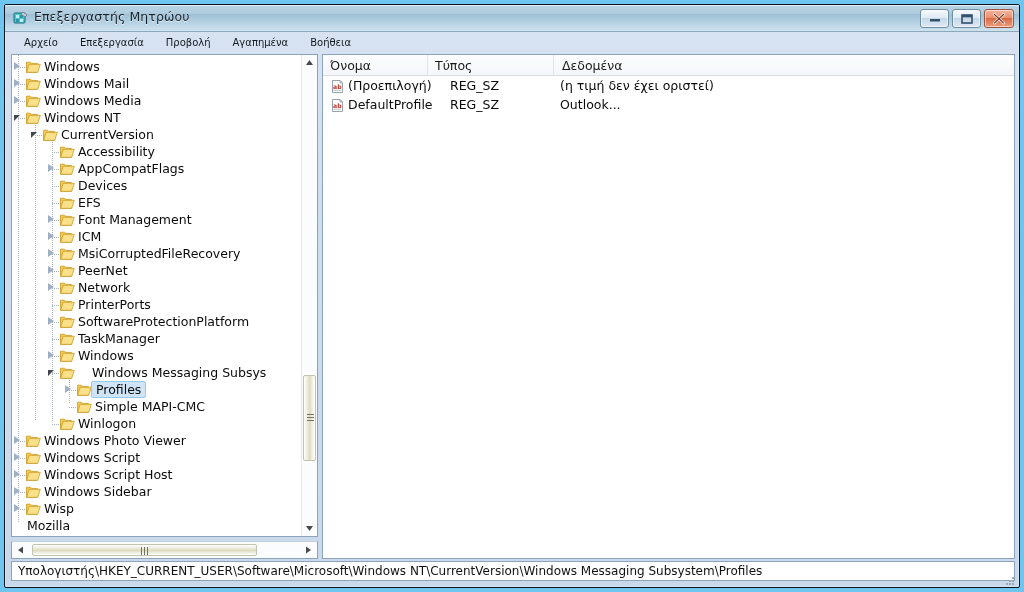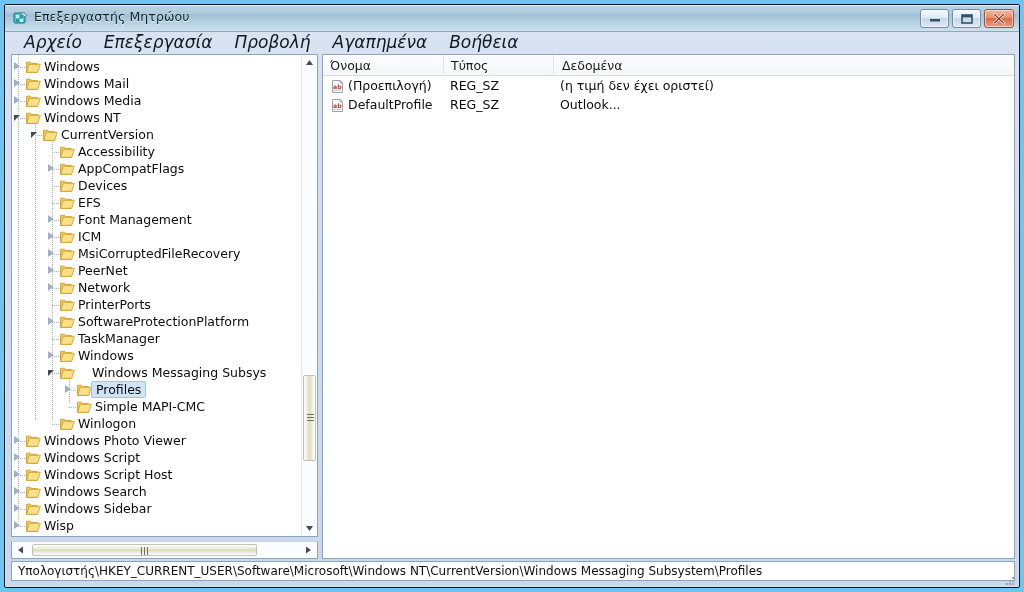--- a/index.html
+++ b/index.html
@@ -70,26 +70,25 @@
   
   #menubar {
     height: 21px;
     padding-left: 8px;
     display: flex;
     align-items: center;
     gap: 0px;
     background: transparent;
   }
   .menu-item {
-    font-size: 17px;
+    font-size: 10px;
     color: #101820;
     padding: 2px 11px 3px 11px;
     white-space: nowrap;
     cursor: default;
-    font-style: italic;
   }
 
   
   #main {
     position: absolute;
     left: 6px; top: 49px;
     width: 1004px; height: 505px;
     display: block;
   }
 
@@ -586,30 +585,20 @@
               <span class="label" style="left: 32px;">Windows Script Host</span>
             </div>
             <div class="trow">
               <div class="hstub" style="left: 6px;"></div>
               <div class="exp collapsed" style="left: 2px;"></div>
               <span class="folder" style="left: 14px;"><svg width="15" height="13" viewBox="0 0 15 13">
                   <path d="M0.5 2.2 L0.5 12.3 L11.3 12.3 L11.3 3.4 L5.6 3.4 L4.5 2.2 Z" fill="#f3c94f" stroke="#c99a27" stroke-width="0.8"></path>
                   <path d="M3.2 4.3 L14.3 4.3 L11.7 12.3 L0.6 12.3 Z" fill="#fbe08a" stroke="#c99a27" stroke-width="0.8"></path>
                   <path d="M11.3 3.4 L11.3 6.0 L12.6 4.3 Z" fill="#e6b83d"></path>
                 </svg></span>
-              <span class="label" style="left: 32px;">Windows Search</span>
-            </div>
-            <div class="trow">
-              <div class="hstub" style="left: 6px;"></div>
-              <div class="exp collapsed" style="left: 2px;"></div>
-              <span class="folder" style="left: 14px;"><svg width="15" height="13" viewBox="0 0 15 13">
-                  <path d="M0.5 2.2 L0.5 12.3 L11.3 12.3 L11.3 3.4 L5.6 3.4 L4.5 2.2 Z" fill="#f3c94f" stroke="#c99a27" stroke-width="0.8"></path>
-                  <path d="M3.2 4.3 L14.3 4.3 L11.7 12.3 L0.6 12.3 Z" fill="#fbe08a" stroke="#c99a27" stroke-width="0.8"></path>
-                  <path d="M11.3 3.4 L11.3 6.0 L12.6 4.3 Z" fill="#e6b83d"></path>
-                </svg></span>
               <span class="label" style="left: 32px;">Windows Sidebar</span>
             </div>
             <div class="trow">
               <div class="hstub" style="left: 6px;"></div>
               <div class="exp collapsed" style="left: 2px;"></div>
               <span class="folder" style="left: 14px;"><svg width="15" height="13" viewBox="0 0 15 13">
                   <path d="M0.5 2.2 L0.5 12.3 L11.3 12.3 L11.3 3.4 L5.6 3.4 L4.5 2.2 Z" fill="#f3c94f" stroke="#c99a27" stroke-width="0.8"></path>
                   <path d="M3.2 4.3 L14.3 4.3 L11.7 12.3 L0.6 12.3 Z" fill="#fbe08a" stroke="#c99a27" stroke-width="0.8"></path>
                   <path d="M11.3 3.4 L11.3 6.0 L12.6 4.3 Z" fill="#e6b83d"></path>
                 </svg></span>
@@ -649,21 +638,21 @@
       <div class="hsb-arrow right">
         <svg width="17" height="16" viewBox="0 0 17 16">
           <path d="M11 8 L6 4.5 L6 11.5 Z" fill="#4a4a4a"></path>
         </svg>
       </div>
     </div>
 
     <div class="pane" id="list-pane">
       <div id="list-header">
           <div class="colhdr" style="left: 0px; width: 120px;">Όνομα</div>
-          <div class="colhdr" style="left: 120px; width: 110px;">Τύπος</div>
+          <div class="colhdr" style="left: 104px; width: 110px;">Τύπος</div>
           <div class="colhdr" style="left: 230px; width: 300px; padding-left: 8px;">Δεδομένα</div>
         </div>
       <div id="list-body">
           <div class="lrow">
             <span class="abicon"><svg width="13" height="13" viewBox="0 0 13 13">
                 <path d="M1.5 0.5 L9.0 0.5 L11.5 3.0 L11.5 12.5 L1.5 12.5 Z" fill="#ffffff" stroke="#8f9aa6" stroke-width="0.9"></path>
                 <path d="M9.0 0.5 L9.0 3.0 L11.5 3.0 Z" fill="#dde3ea" stroke="#8f9aa6" stroke-width="0.7"></path>
                 <text x="2" y="8.6" font-family="DejaVu Sans, sans-serif" font-size="6.2" font-weight="bold" fill="#c0392b">ab</text>
                 <path d="M2.2 10.2 L10.2 10.2" stroke="#9aa5b1" stroke-width="0.7"></path>
               </svg></span>

